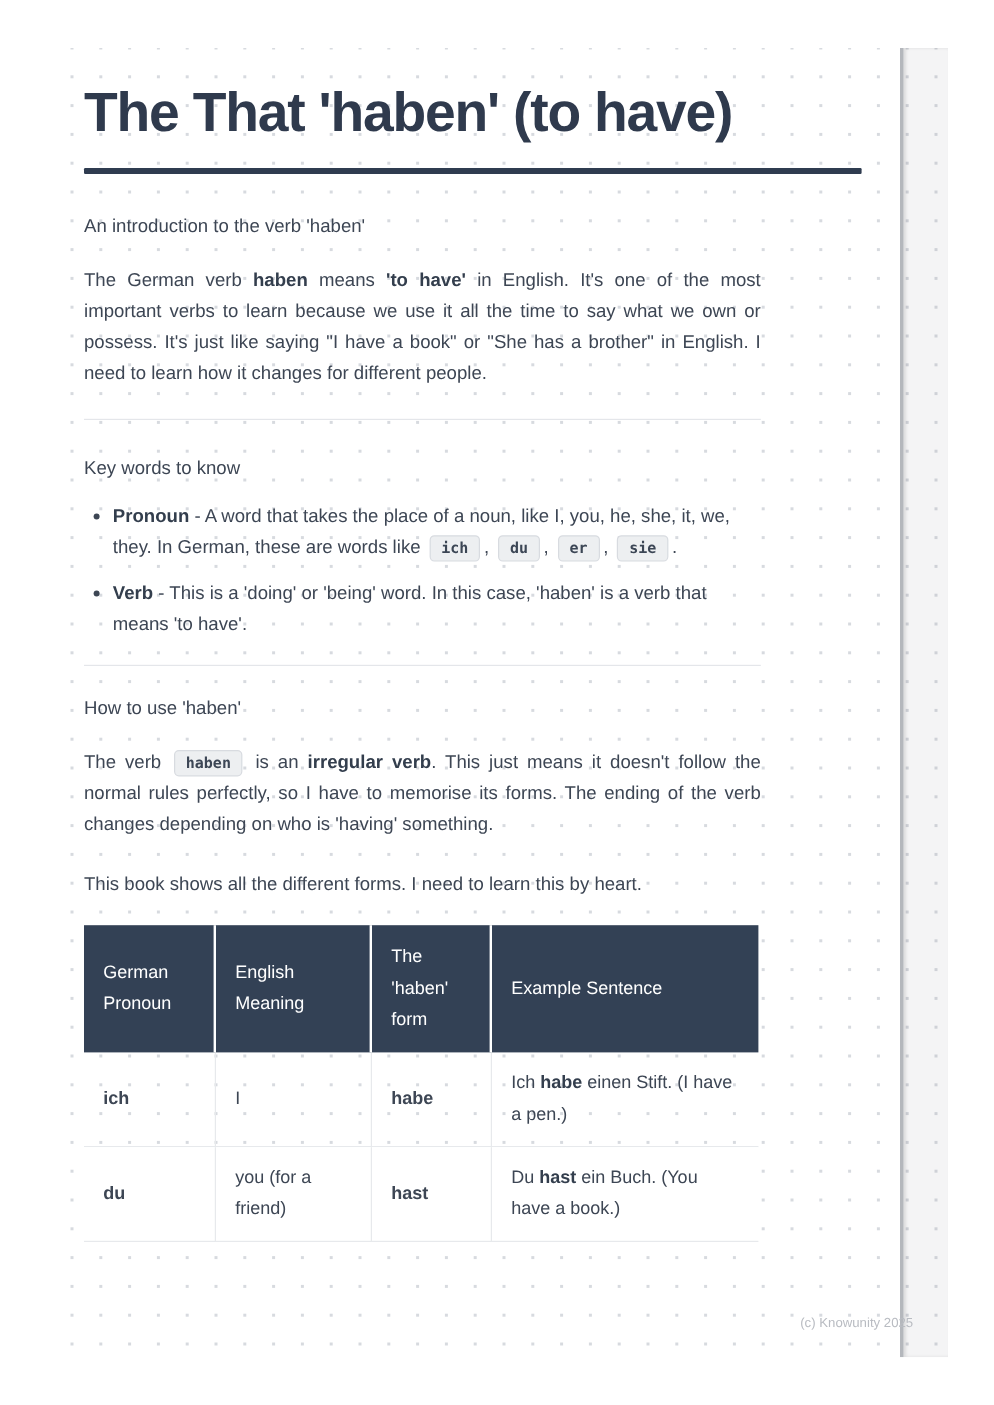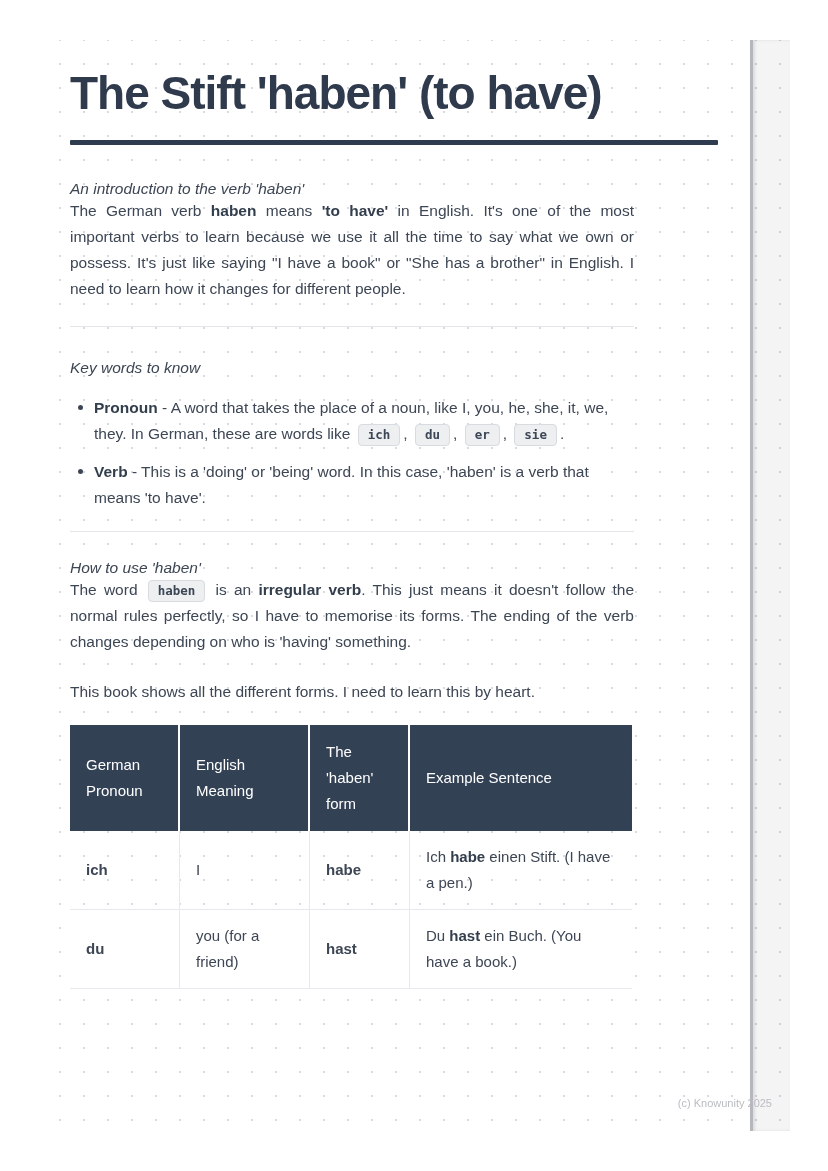--- a/index.html
+++ b/index.html
@@ -23,24 +23,24 @@
     border-left:3px solid #b4b7bc;
     box-shadow:inset 2px 0 3px rgba(0,0,0,0.10);
   }
   
   .content { position:absolute; left:30px; top:0; width:564px; }
   h1.title {
     margin-top:26px; font-size:46px; line-height:1.2; font-weight:700;
     letter-spacing:-1px; color:#2f3a4d; width:648px;
   }
   .title-rule { margin-top:19px; width:648px; height:5px; background:#2f3c50; border-radius:1px; }
-  .section-h { margin-top:34px; font-size:15.5px; line-height:19px; color:#3d4654;font-style:italic; }
+  .section-h { margin-top:34px; font-size:15.5px; line-height:19px; color:#3d4654; }
   .section-h.key { margin-top:31px; }
   .section-h.how { margin-top:26px; }
-  p.para { font-size:15.5px; line-height:26px; text-align:justify; }
+  p.para { margin-top:23px; font-size:15.5px; line-height:26px; text-align:justify; }
   p.table-intro { margin-top:24px; font-size:15.5px; line-height:26px; }
   hr.divider { margin-top:24px; border:0; border-top:1px solid #e4e6ea; height:0; }
   hr.divider.second { margin-top:20px; }
   .b { font-weight:700; color:#333e4d; }
   .chip {
     display:inline-block; background:#edeff1; border:1px solid #d8dbe0;
     border-radius:4px; padding:1px 9px; margin:0 3px;
     font-family:"DejaVu Sans Mono","Liberation Mono",monospace;
     font-size:12.5px; font-weight:700; color:#3c4655; line-height:18px;
     vertical-align:baseline;
@@ -70,48 +70,48 @@
   table.conj tbody td {
     font-size:15px; line-height:26px; padding:13px 16px; color:#3d4654;
     border-right:1px solid #e7e9ec; border-bottom:1px solid #e7e9ec;
     vertical-align:middle; background:transparent;
   }
   table.conj tbody td:last-child { border-right:0; }
   table.conj tbody tr.alt td { background:#ffffff; }
   td.bold-cell { font-weight:700; color:#333e4d; }
   
   .watermark {
-    position:absolute; top:1097px; right:56px; font-size:11px;
+    position:absolute; top:1097px; right:67px; font-size:11px;
     color:#b9bcc2; z-index:5;
   }
 </style>
 </head>
 <body>
 
 <div class="paper">
   <div class="content">
 
-    <h1 class="title">The Stift 'haben' (to have)</h1>
+    <h1 class="title">The That 'haben' (to have)</h1>
     <div class="title-rule"></div>
 
     <p class="section-h">An introduction to the verb 'haben'</p>
     <p class="para"><span class="">The German verb </span><span class="b">haben</span><span class=""> means </span><span class="b">'to have'</span><span class=""> in English. It's one of the most important verbs to learn because we use it all the time to say what we own or possess. It's just like saying "I have a book" or "She has a brother" in English. I need to learn how it changes for different people.</span></p>
 
     <hr class="divider">
 
     <p class="section-h key">Key words to know</p>
     <ul class="keywords">
       <li><span class="b">Pronoun</span><span class=""> - A word that takes the place of a noun, like I, you, he, she, it, we, they. In German, these are words like </span><span class="chip">ich</span><span class="">, </span><span class="chip">du</span><span class="">, </span><span class="chip">er</span><span class="">, </span><span class="chip">sie</span><span class="">.</span></li>
       <li><span class="b">Verb</span><span class=""> - This is a 'doing' or 'being' word. In this case, 'haben' is a verb that means 'to have'.</span></li>
     </ul>
 
     <hr class="divider second">
 
     <p class="section-h how">How to use 'haben'</p>
-    <p class="para"><span class="">The word </span><span class="chip">haben</span><span class=""> is an </span><span class="b">irregular verb</span><span class="">. This just means it doesn't follow the normal rules perfectly, so I have to memorise its forms. The ending of the verb changes depending on who is 'having' something.</span></p>
+    <p class="para"><span class="">The verb </span><span class="chip">haben</span><span class=""> is an </span><span class="b">irregular verb</span><span class="">. This just means it doesn't follow the normal rules perfectly, so I have to memorise its forms. The ending of the verb changes depending on who is 'having' something.</span></p>
     <p class="table-intro">This book shows all the different forms. I need to learn this by heart.</p>
 
     <table class="conj">
       <colgroup>
           <col class="c1">
           <col class="c2">
           <col class="c3">
           <col class="c4">
         </colgroup>
       <thead>

